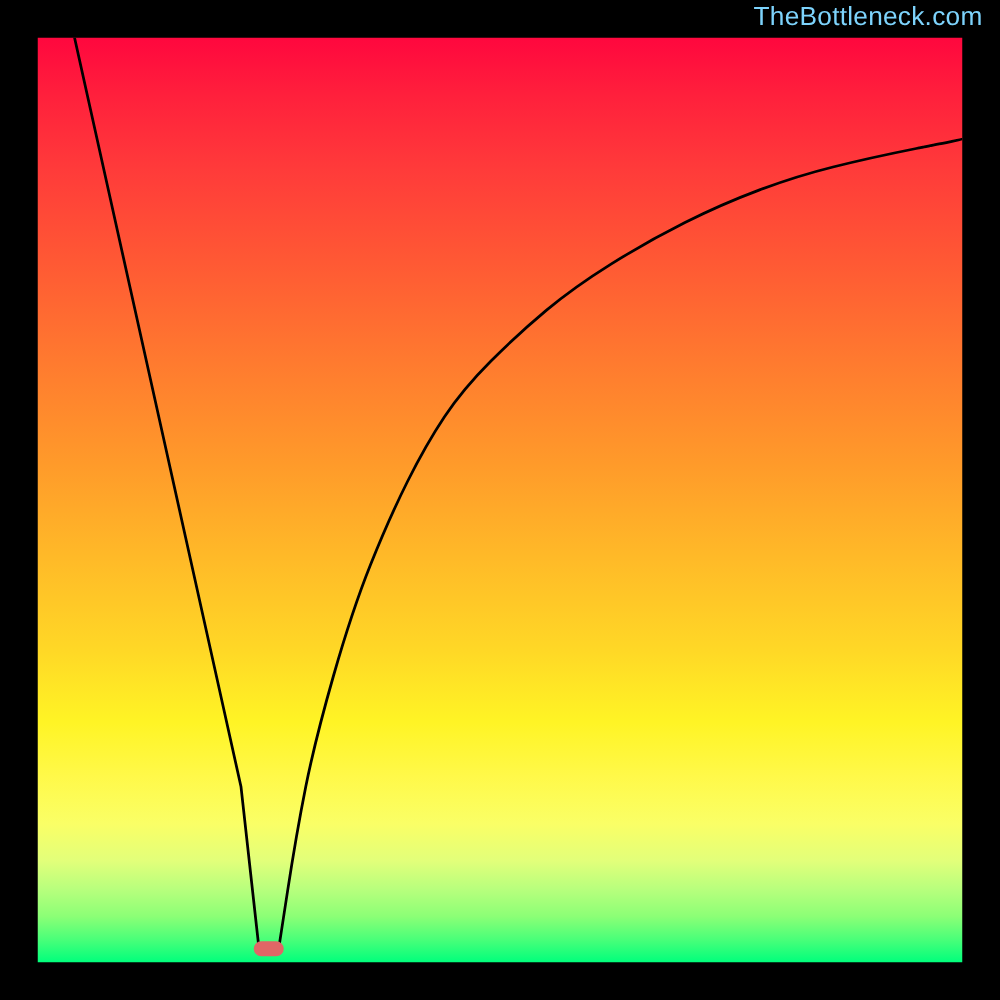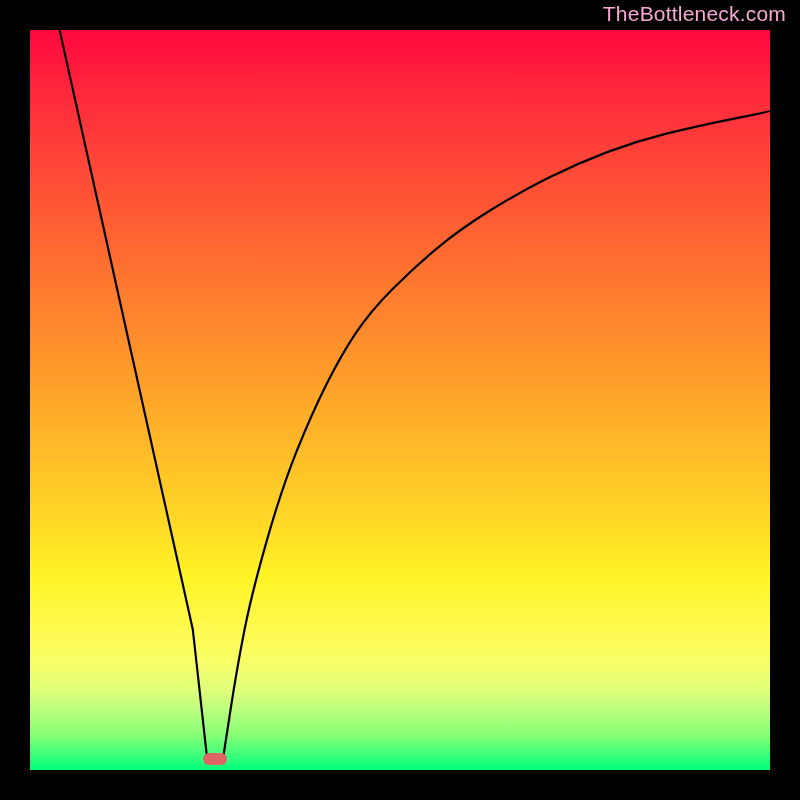--- a/index.html
+++ b/index.html
@@ -14,21 +14,21 @@
   .frame {
     position: relative;
     width: 800px;
     height: 800px;
     background: #000;
   }
   .watermark {
     position: absolute;
     top: 2px;
     right: 14px;
-    color: #f9a8d4;
+    color: #7dd3fc;
     font-size: 21px;
     font-weight: 500;
     letter-spacing: 0.2px;
     z-index: 30;
   }
   .plot-area {
     position: absolute;
     left: 30px;
     top: 30px;
     width: 740px;

